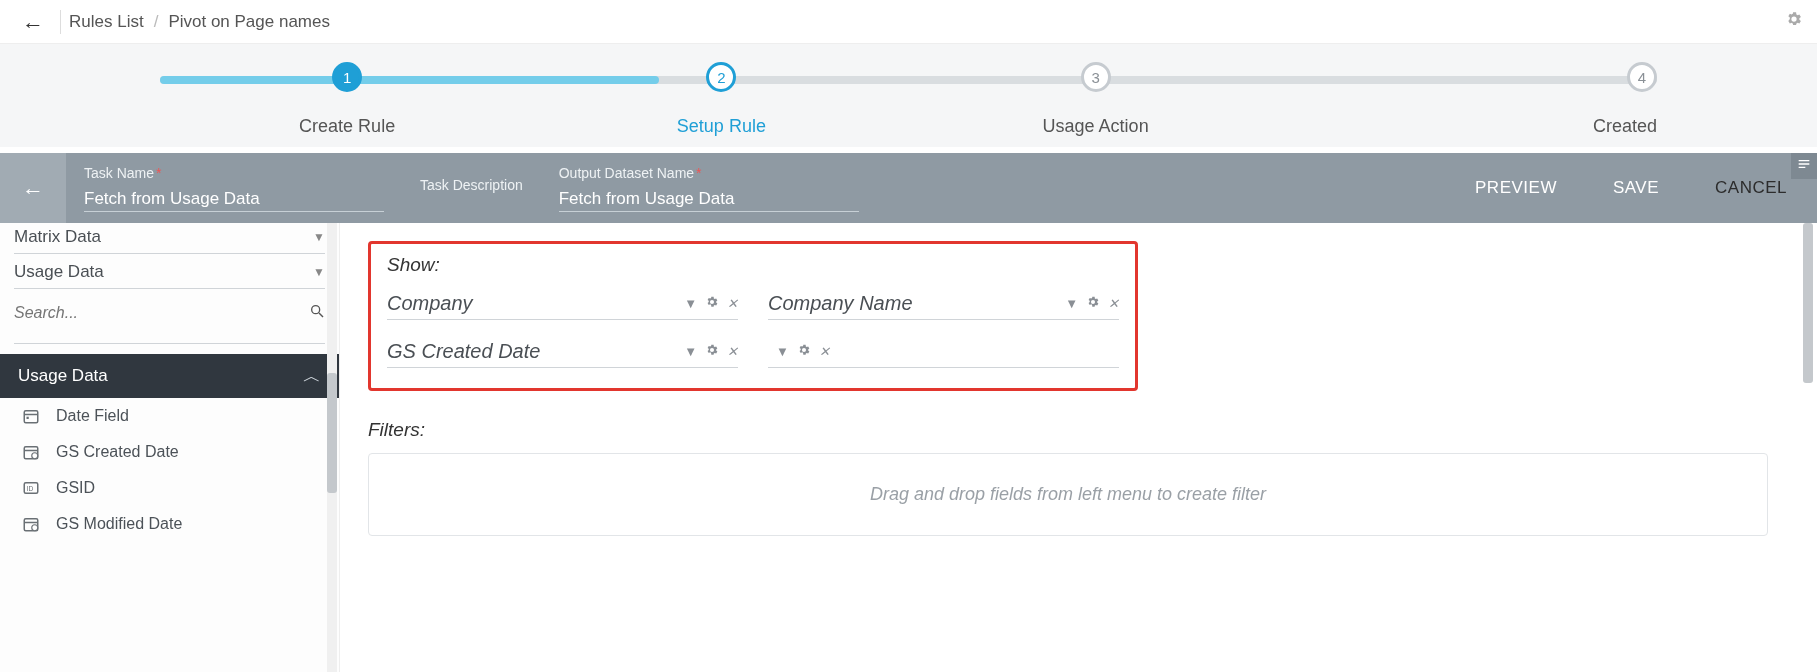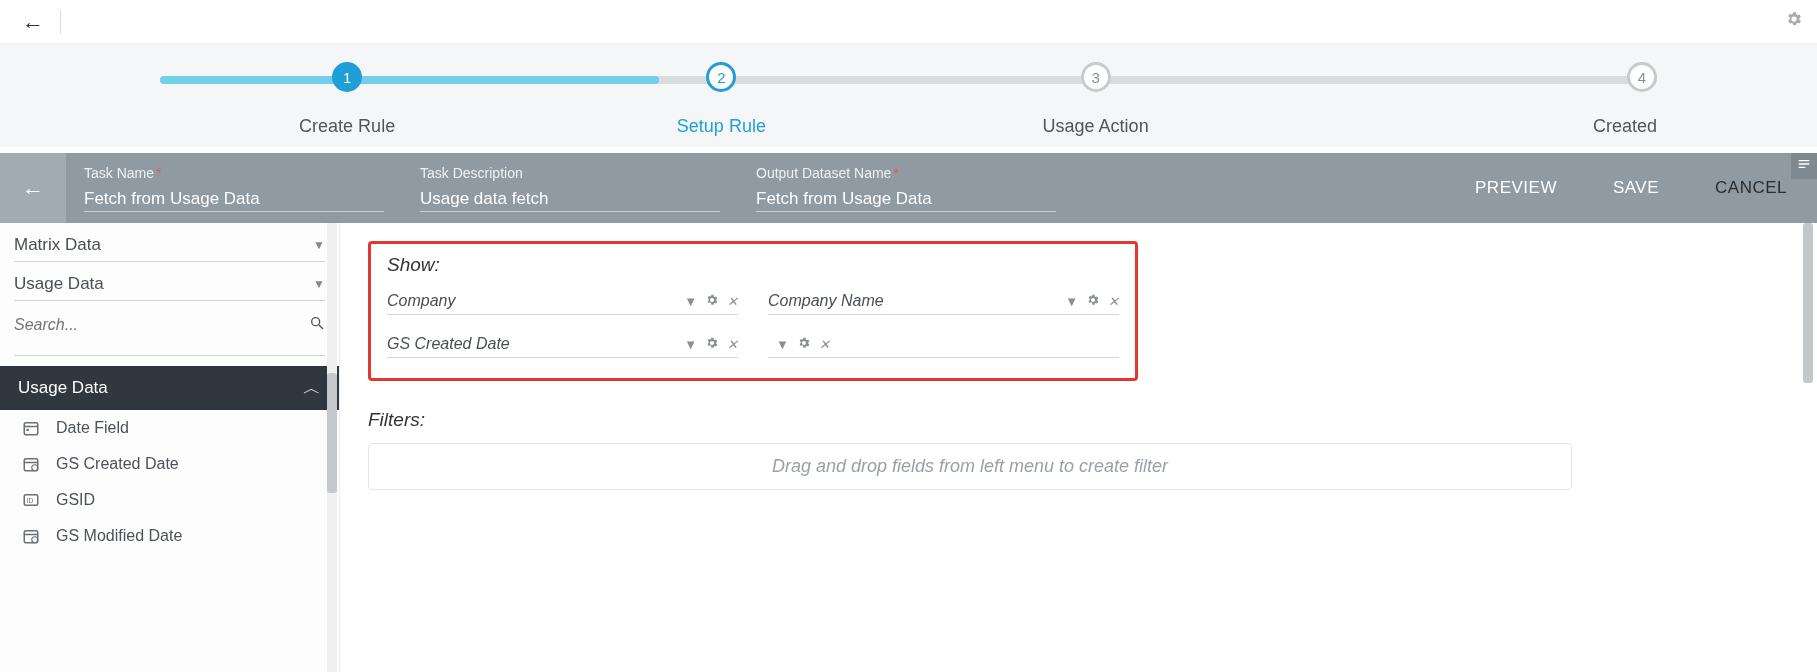--- a/index.html
+++ b/index.html
@@ -32,48 +32,53 @@
   .taskbar .field input { background: transparent; border: none; border-bottom: 1px solid #c7d0d6; color: #fff; font-size: 17px; padding: 2px 0; width: 300px; outline: none; }
   .taskbar .actions { margin-left: auto; display: flex; align-items: center; gap: 56px; padding-right: 30px; font-size: 17px; letter-spacing: 0.5px; }
   .taskbar .actions .btn { cursor: pointer; color: #fff; }
   .taskbar .actions .btn.cancel { color: #2c2c2c; }
   .taskbar .right-tab { position: absolute; right: 0; top: 0; width: 26px; height: 26px; background: #7e8992; display:flex; align-items:center; justify-content:center; color:#fff; font-size:16px; }
 
   .body { display: flex; height: calc(672px - 44px - 96px - 70px); }
   .sidebar { width: 340px; background: #fdfdfd; border-right: 1px solid #eee; overflow-y: auto; position: relative; }
   .sidebar .scrollbar-fake { position:absolute; right:2px; top:0; width:10px; height:100%; background:#f0f0f0; }
   .sidebar .scrollbar-fake .thumb { position:absolute; top:150px; width:10px; height:120px; background:#c4c8cc; border-radius:3px; }
-  .select-row { margin: 12px 14px 8px; border-bottom: 1px solid #d0d4d8; display: flex; align-items: center; padding-bottom: 6px; cursor: pointer; }
+  .select-row { margin: 4px 14px 8px; border-bottom: 1px solid #d0d4d8; display: flex; align-items: center; padding-bottom: 6px; cursor: pointer; }
   .select-row span.text { font-size: 17px; color: #4a4f54; flex: 1; }
   .select-row .caret { color: #888; font-size: 12px; }
   .search-row { margin: 14px 14px 10px; border-bottom: 1px solid #d0d4d8; display: flex; padding-bottom: 20px; }
   .search-row input { border: none; outline: none; flex: 1; font-size: 16px; font-style: italic; color: #999; background: transparent; }
   .search-row .mag { color: #555; font-size: 16px; }
   .category-header { background: #30373f; color: #fff; padding: 10px 18px; font-size: 17px; display: flex; align-items: center; justify-content: space-between; cursor: pointer; }
   .category-header .chev { color: #cfd6dc; font-size: 18px; }
   .field-item { display: flex; align-items: center; gap: 14px; padding: 8px 20px; font-size: 16px; color: #4c5258; cursor: grab; }
   .field-item .ic { width: 22px; height: 20px; color: #6a7075; display:flex; align-items:center; justify-content:center; }
 
   .main { flex: 1; padding: 18px 28px; overflow-y: auto; position:relative;font-style:italic; }
   .main .scrollbar-fake2 { position:absolute; right:4px; top:0; width:10px; height:100%; }
   .main .scrollbar-fake2 .thumb { position:absolute; top:0; width:10px; height:160px; background:#c4c8cc; border-radius:3px; }
   .section-title { font-size: 19px; color: #333; margin-bottom: 12px; }
   .show-box { border: 3px solid #e2362e; border-radius: 4px; padding: 10px 16px 20px; margin-bottom: 28px; width: 770px; }
   .show-grid { display: grid; grid-template-columns: 1fr 1fr; gap: 16px 30px; margin-top: 10px; }
   .chip { display: flex; align-items: center; border-bottom: 1px solid #d0d4d8; padding: 4px 0; }
-  .chip .name { flex: 1; font-size: 16px; color: #4a4f54; }
+  .chip .name { flex: 1; font-size: 20px; color: #4a4f54; }
   .chip .ic-btn { color: #8a8f95; font-size: 13px; margin-left: 8px; cursor: pointer; }
-  .filters-box { border: 1px solid #e2e5e8; border-radius: 4px; padding: 12px 10px; text-align: center; color: #9aa0a6; font-size: 18px; width: 1204px; }
+  .filters-box { border: 1px solid #e2e5e8; border-radius: 4px; padding: 30px 10px; text-align: center; color: #9aa0a6; font-size: 18px; width: 1400px; }
 </style>
 </head>
 <body>
 
 <div class="topbar">
   <span class="back">←</span>
   <span class="divider-v"></span>
+  <div class="breadcrumb">
+    <span>Rules List</span>
+    <span class="sep">/</span>
+    <span>Pivot on Page names</span>
+  </div>
   <span class="gear-right">
     <svg width="18" height="18" viewBox="0 0 24 24" fill="currentColor">
         <path d="M19.14 12.94a7.07 7.07 0 000-1.88l2.03-1.58-2-3.46-2.39.96a7.03 7.03 0 00-1.62-.94L14.8 3h-4l-.36 2.04c-.58.23-1.12.55-1.62.94l-2.39-.96-2 3.46 2.03 1.58a7.07 7.07 0 000 1.88L4.43 14.5l2 3.46 2.39-.96c.5.39 1.04.71 1.62.94L10.8 20h4l.36-2.04c.58-.23 1.12-.55 1.62-.94l2.39.96 2-3.46-2.03-1.58zM12 15.5A3.5 3.5 0 1115.5 12 3.5 3.5 0 0112 15.5z"></path>
       </svg>
   </span>
 </div>
 
 <div class="stepper-zone">
   <div class="stepper">
     <div class="track"></div>
@@ -98,21 +103,20 @@
 </div>
 
 <div class="taskbar">
   <div class="back-block">←</div>
   <div class="field">
     <span class="lbl"><span>Task Name</span><span class="req">*</span></span>
     <input value="Fetch from Usage Data" style="">
   </div>
   <div class="field">
     <span class="lbl">Task Description</span>
-    <input value="Usage data fetch" style="">
   </div>
   <div class="field">
     <span class="lbl"><span>Output Dataset Name</span><span class="req">*</span></span>
     <input value="Fetch from Usage Data" style="">
   </div>
   <div class="actions">
     <span class="btn">PREVIEW</span>
     <span class="btn">SAVE</span>
     <span class="btn cancel">CANCEL</span>
   </div>

